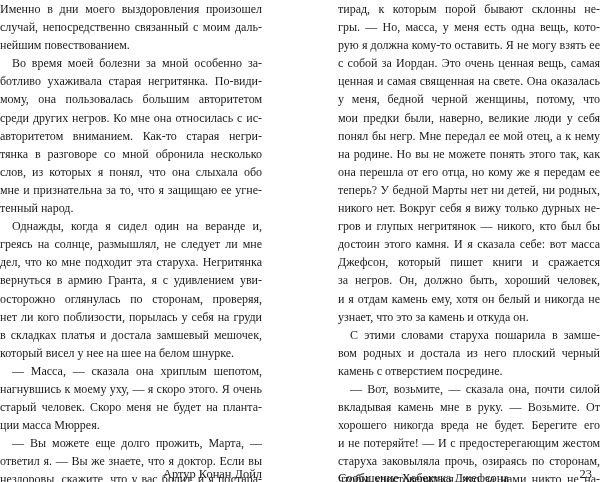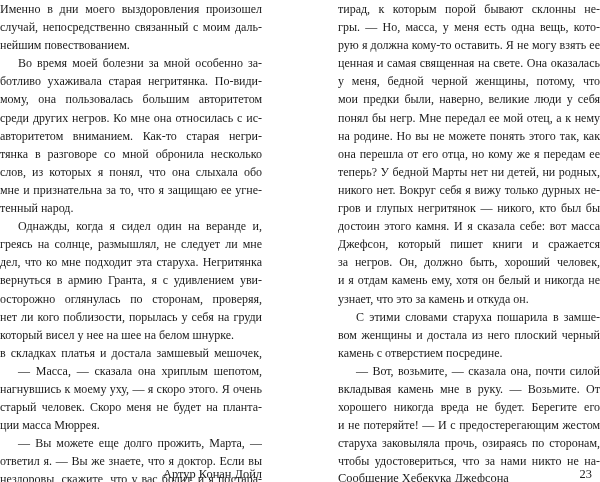--- a/index.html
+++ b/index.html
@@ -4,21 +4,21 @@
 <style>
   html, body { margin: 0; padding: 0; background: #ffffff; }
   body { width: 600px; height: 482px; position: relative; overflow: hidden;
          font-family: "Liberation Serif", "DejaVu Serif", serif; color: #1a1a1a; }
   .page { position: absolute; top: 0; width: 262px; }
   .page.left { left: 0; }
   .page.right { left: 338px; }
   .line { height: 18.1px; line-height: 18.1px; font-size: 12px; white-space: nowrap;
           text-align: justify; text-align-last: justify; overflow: hidden; }
   .line.last { text-align-last: left; }
-  .line.indent { padding-left: 18px; }
+  .line.indent { padding-left: 12px; }
   .footer { position: absolute; top: 466px; font-size: 12.4px; line-height: 16px; width: 262px; }
   .footer.left { left: 0; }
   .footer.right { left: 338px; }
   .footer .num { position: absolute; top: 0; }
   .footer.left .num { left: 0; margin-top: 32px; }
   .footer.left .title { position: absolute; right: 0; top: 0; }
   .footer.right .title { position: absolute; left: 0; top: 4px; }
   .footer.right .num { right: 8px; }
 </style>
 </head>
@@ -36,50 +36,51 @@
     <div class="line">тянка в разговоре со мной обронила несколько</div>
     <div class="line">слов, из которых я понял, что она слыхала обо</div>
     <div class="line">мне и признательна за то, что я защищаю ее угне-</div>
     <div class="line last">тенный народ.</div>
     <div class="line indent">Однажды, когда я сидел один на веранде и,</div>
     <div class="line">греясь на солнце, размышлял, не следует ли мне</div>
     <div class="line">дел, что ко мне подходит эта старуха. Негритянка</div>
     <div class="line">вернуться в армию Гранта, я с удивлением уви-</div>
     <div class="line">осторожно оглянулась по сторонам, проверяя,</div>
     <div class="line">нет ли кого поблизости, порылась у себя на груди</div>
+    <div class="line">в складках платья и достала замшевый мешочек,</div>
     <div class="line last">который висел у нее на шее на белом шнурке.</div>
-    <div class="line">в складках платья и достала замшевый мешочек,</div>
     <div class="line indent">— Масса, — сказала она хриплым шепотом,</div>
     <div class="line">нагнувшись к моему уху, — я скоро этого. Я очень</div>
     <div class="line">старый человек. Скоро меня не будет на планта-</div>
     <div class="line last">ции масса Мюррея.</div>
     <div class="line indent">— Вы можете еще долго прожить, Марта, —</div>
     <div class="line">ответил я. — Вы же знаете, что я доктор. Если вы</div>
     <div class="line">нездоровы, скажите, что у вас болит, и я постара-</div>
   </div>
 <div class="page right" id="rightBody">
     <div class="line">тирад, к которым порой бывают склонны не-</div>
     <div class="line">гры. — Но, масса, у меня есть одна вещь, кото-</div>
     <div class="line">рую я должна кому-то оставить. Я не могу взять ее</div>
+    <div class="line">с собой за Иордан. Это очень ценная вещь, самая</div>
     <div class="line">ценная и самая священная на свете. Она оказалась</div>
     <div class="line">у меня, бедной черной женщины, потому, что</div>
     <div class="line">мои предки были, наверно, великие люди у себя</div>
     <div class="line">понял бы негр. Мне передал ее мой отец, а к нему</div>
     <div class="line">на родине. Но вы не можете понять этого так, как</div>
     <div class="line">она перешла от его отца, но кому же я передам ее</div>
     <div class="line">теперь? У бедной Марты нет ни детей, ни родных,</div>
     <div class="line">никого нет. Вокруг себя я вижу только дурных не-</div>
     <div class="line">гров и глупых негритянок — никого, кто был бы</div>
     <div class="line">достоин этого камня. И я сказала себе: вот масса</div>
     <div class="line">Джефсон, который пишет книги и сражается</div>
     <div class="line">за негров. Он, должно быть, хороший человек,</div>
     <div class="line">и я отдам камень ему, хотя он белый и никогда не</div>
     <div class="line last">узнает, что это за камень и откуда он.</div>
     <div class="line indent">С этими словами старуха пошарила в замше-</div>
-    <div class="line">вом женщины и достала из него плоский черный</div>
+    <div class="line">вом родных и достала из него плоский черный</div>
     <div class="line last">камень с отверстием посредине.</div>
     <div class="line indent">— Вот, возьмите, — сказала она, почти силой</div>
     <div class="line">вкладывая камень мне в руку. — Возьмите. От</div>
     <div class="line">хорошего никогда вреда не будет. Берегите его</div>
     <div class="line">и не потеряйте! — И с предостерегающим жестом</div>
     <div class="line">старуха заковыляла прочь, озираясь по сторонам,</div>
     <div class="line">чтобы удостовериться, что за нами никто не на-</div>
   </div>
 
 <div class="footer left">

